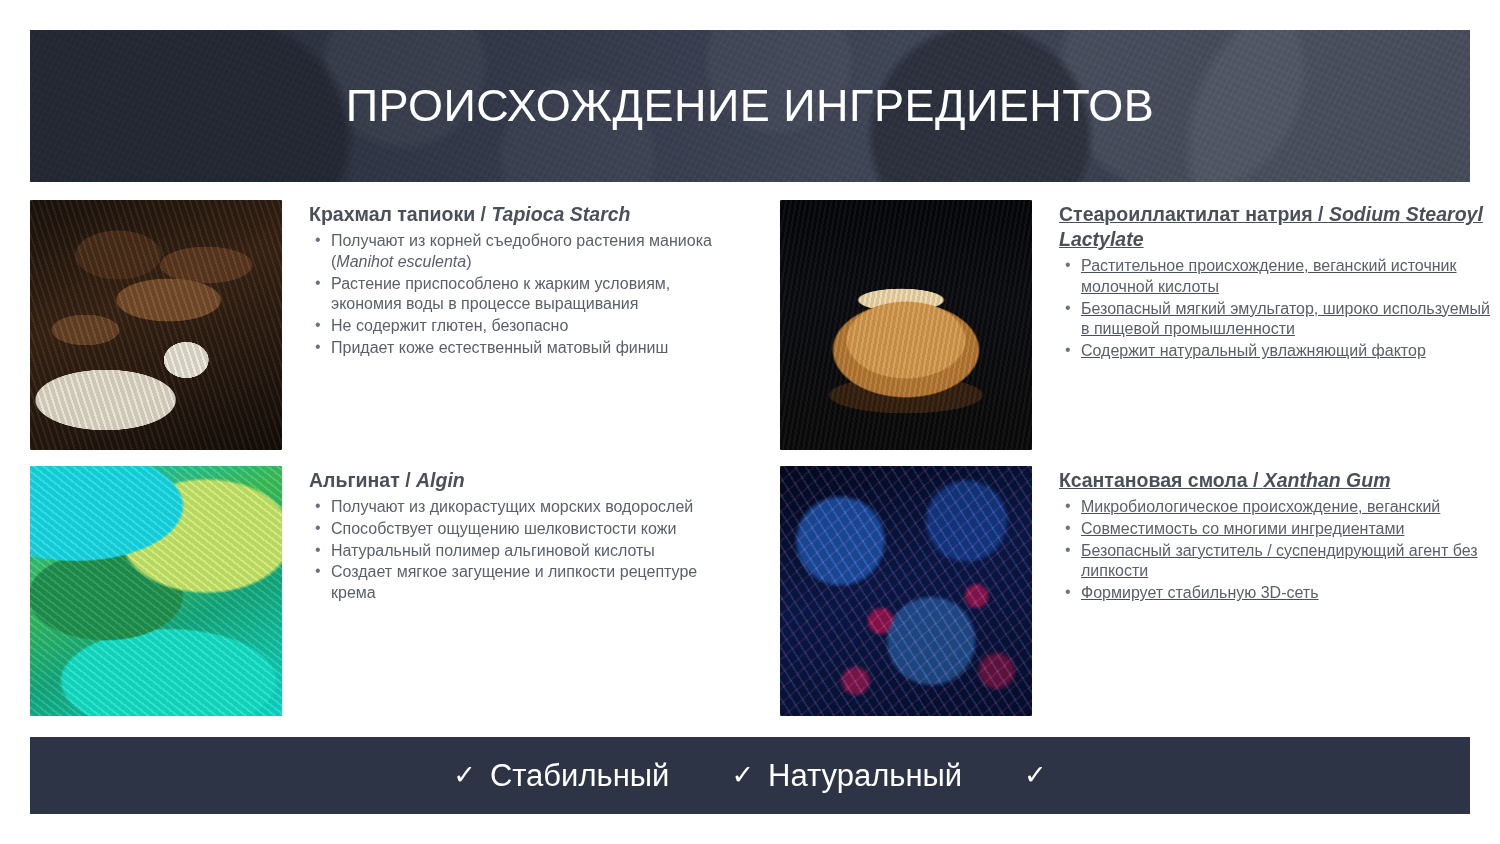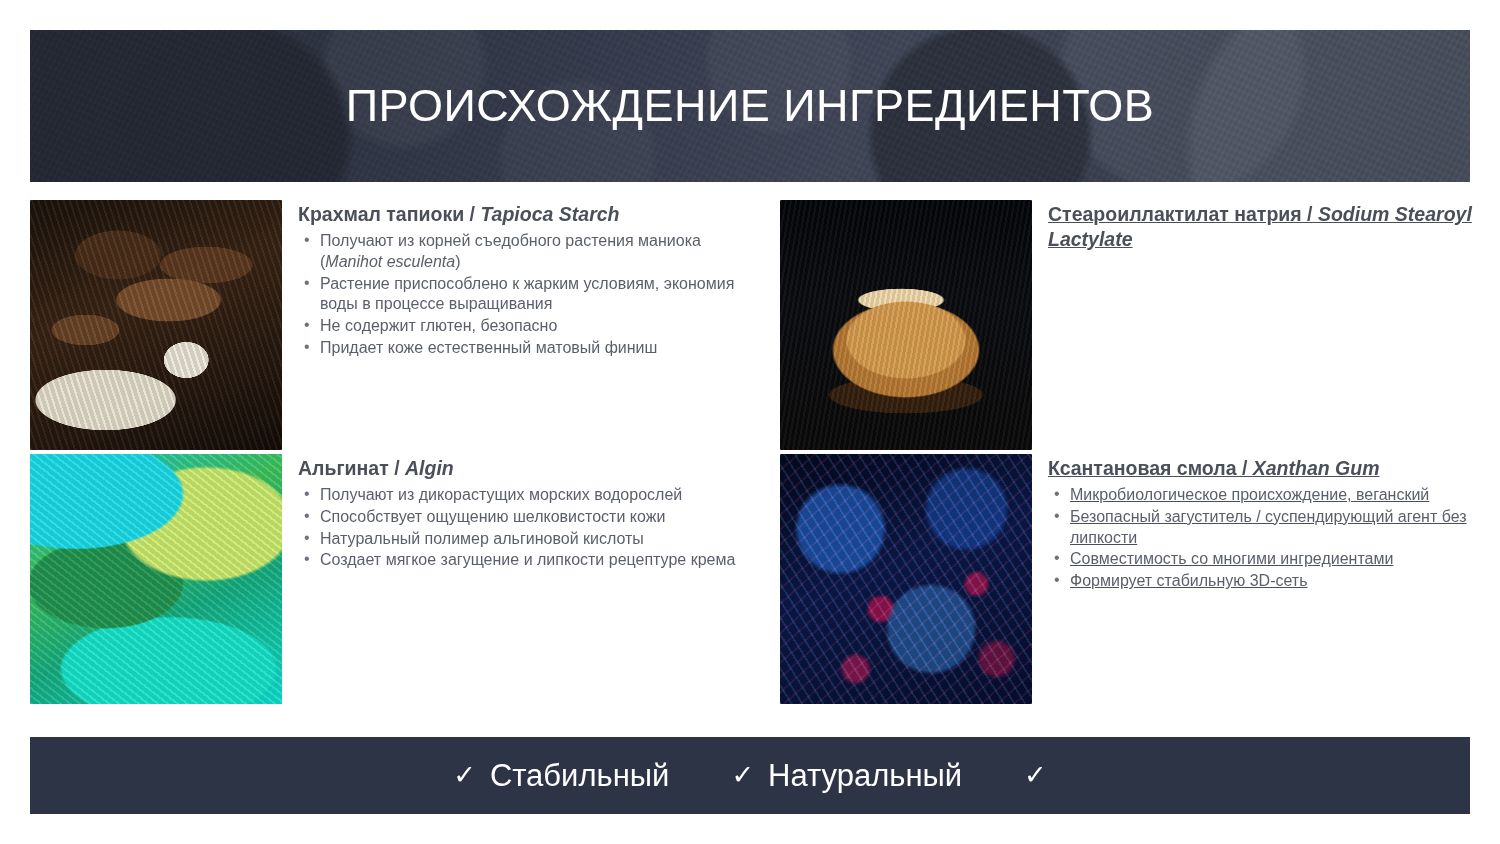--- a/index.html
+++ b/index.html
@@ -89,23 +89,23 @@
     top: 0;
     width: 710px;
   }
   .col-left  { left: 0; }
   .col-right { left: 750px; text-decoration: underline; }
 
   .card {
     position: relative;
     display: flex;
     align-items: flex-start;
-    gap: 16px;
-  }
-  .card + .card { margin-top: 4px; }
+    gap: 27px;
+  }
+  .card + .card { margin-top: 16px; }
 
   .thumb {
     flex: 0 0 auto;
     width: 252px;
     height: 250px;
     border-radius: 2px;
     overflow: hidden;
     position: relative;
     background: #111;
   }
@@ -309,35 +309,40 @@
     <div class="col col-right">
 
       <div class="card">
         <div class="thumb thumb-bread">
           <div class="thumb-inner"></div>
         </div>
         <div class="card-text">
           <div class="card-title">
             <span>Стеароиллактилат натрия / </span><span class="en">Sodium Stearoyl Lactylate</span>
           </div>
+          <ul class="bullets">
+            <li>Растительное происхождение, веганский источник молочной кислоты</li>
+            <li>Безопасный мягкий эмульгатор, широко используемый в пищевой промышленности</li>
+            <li>Содержит натуральный увлажняющий фактор</li>
+          </ul>
         </div>
       </div>
 
       <div class="card">
         <div class="thumb thumb-network">
           <div class="thumb-inner"></div>
         </div>
         <div class="card-text">
           <div class="card-title">
             <span>Ксантановая смола / </span><span class="en">Xanthan Gum</span>
           </div>
           <ul class="bullets">
             <li>Микробиологическое происхождение, веганский</li>
+            <li>Совместимость со многими ингредиентами</li>
             <li>Безопасный загуститель / суспендирующий агент без липкости</li>
-            <li>Совместимость со многими ингредиентами</li>
             <li>Формирует стабильную 3D-сеть</li>
           </ul>
         </div>
       </div>
 
     </div>
 
   </div>
 
   <div class="footer-bar">

